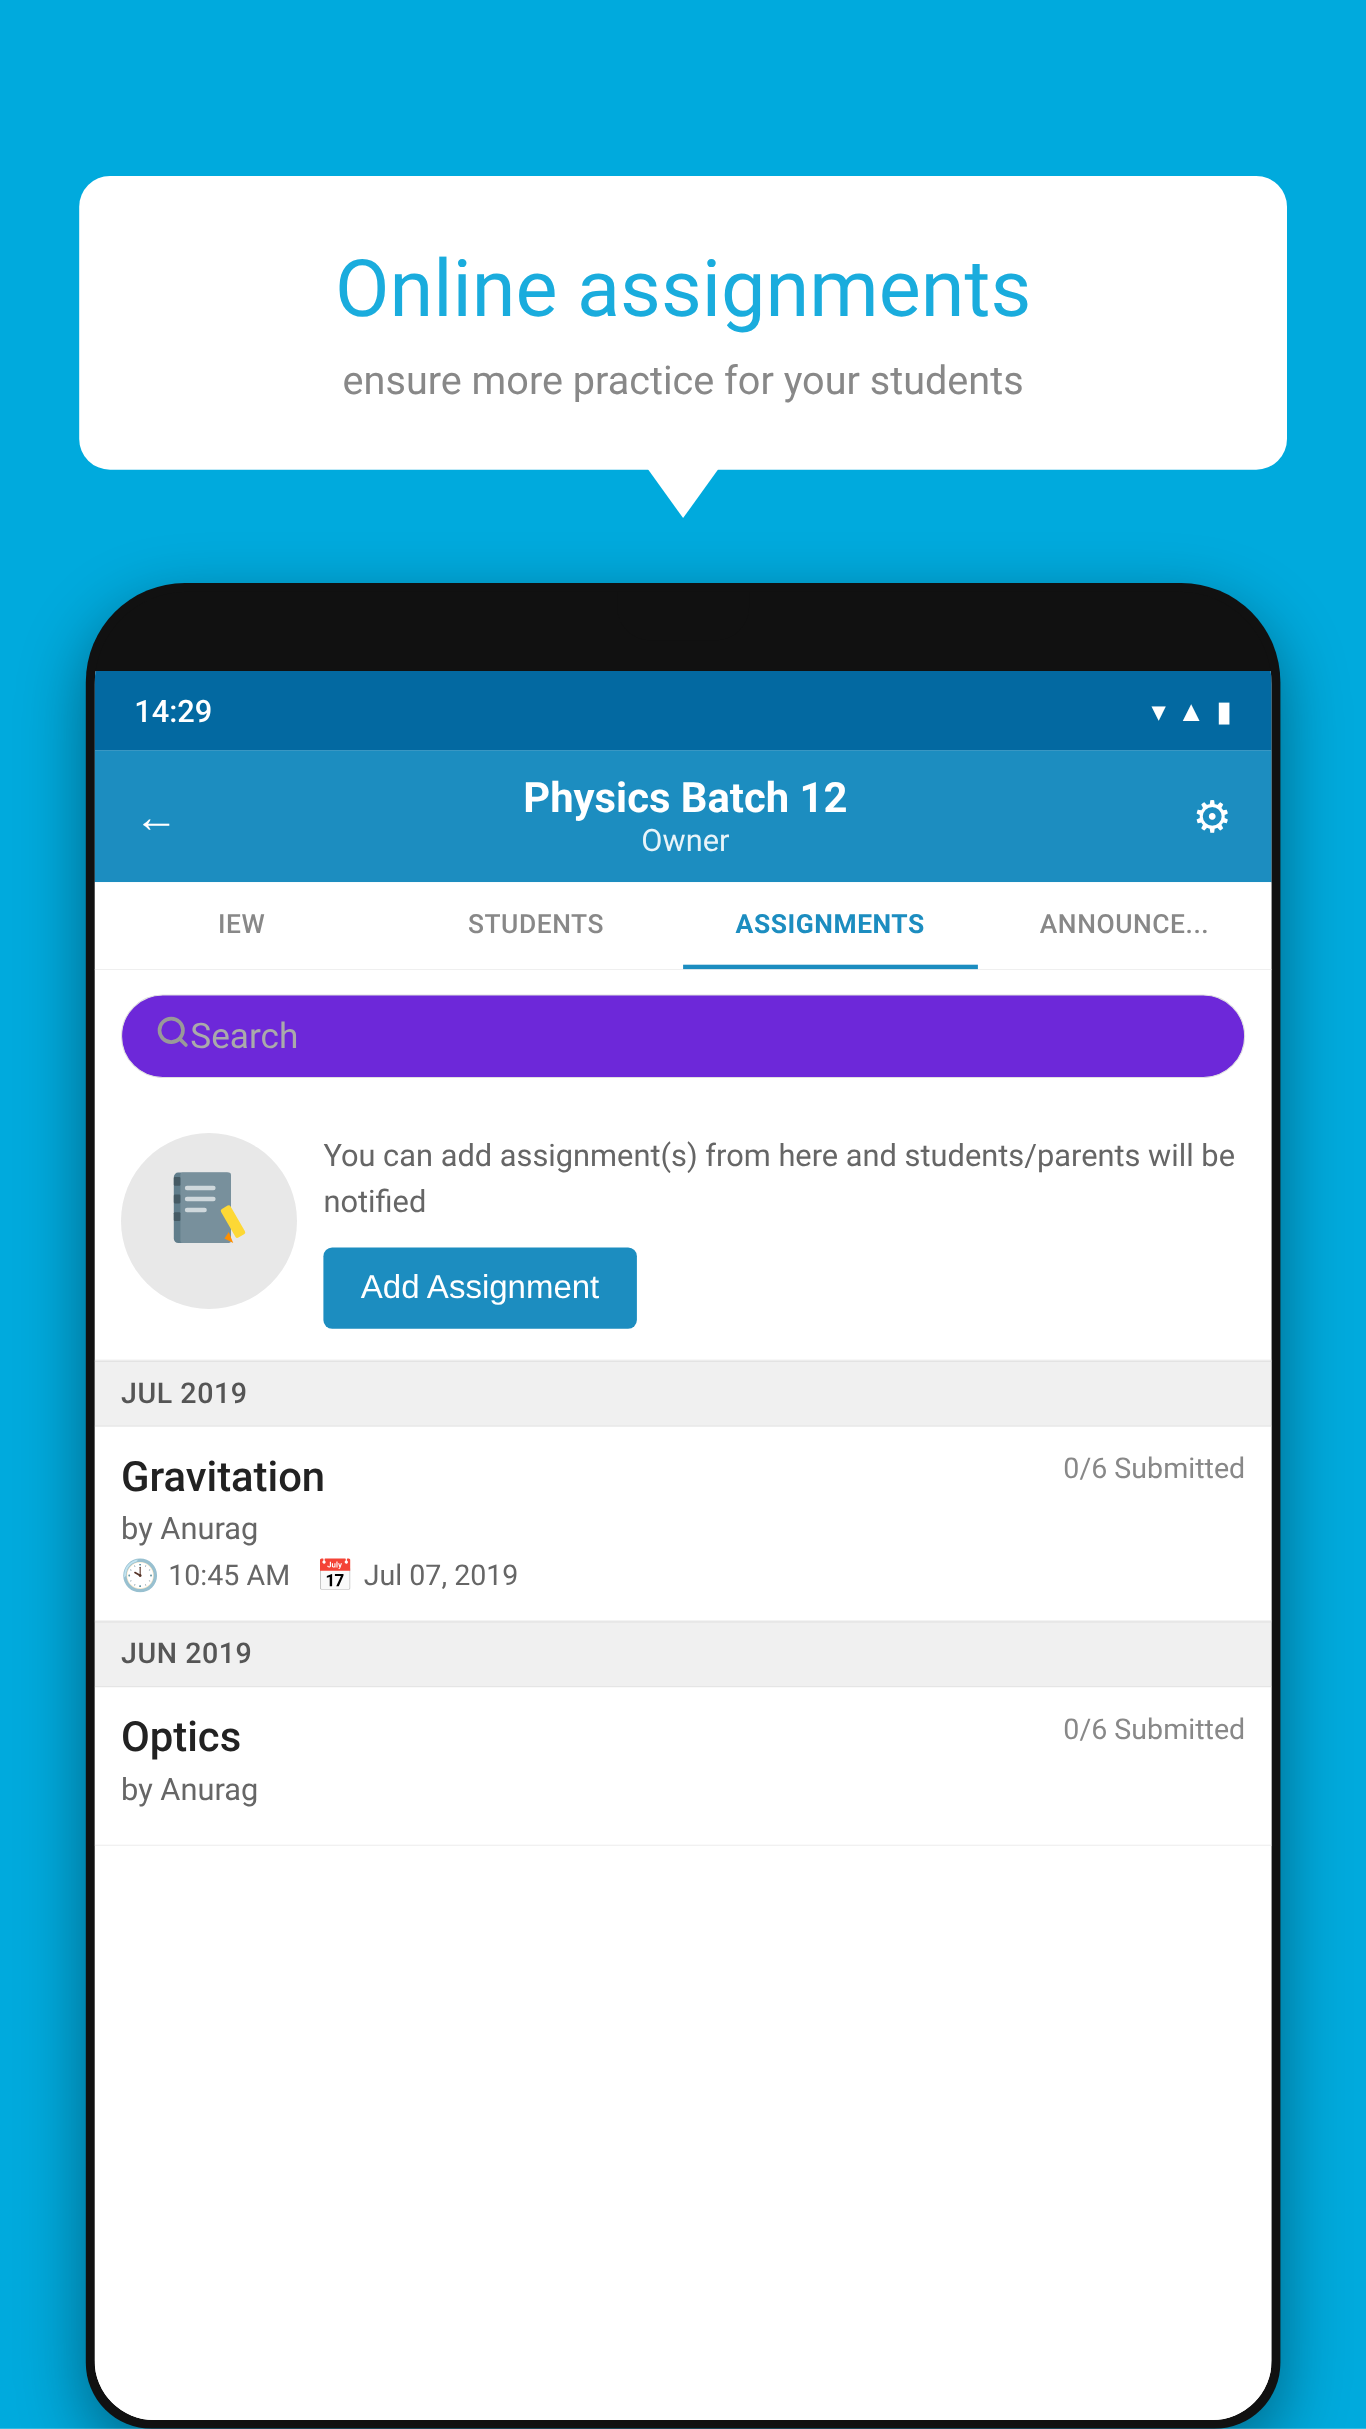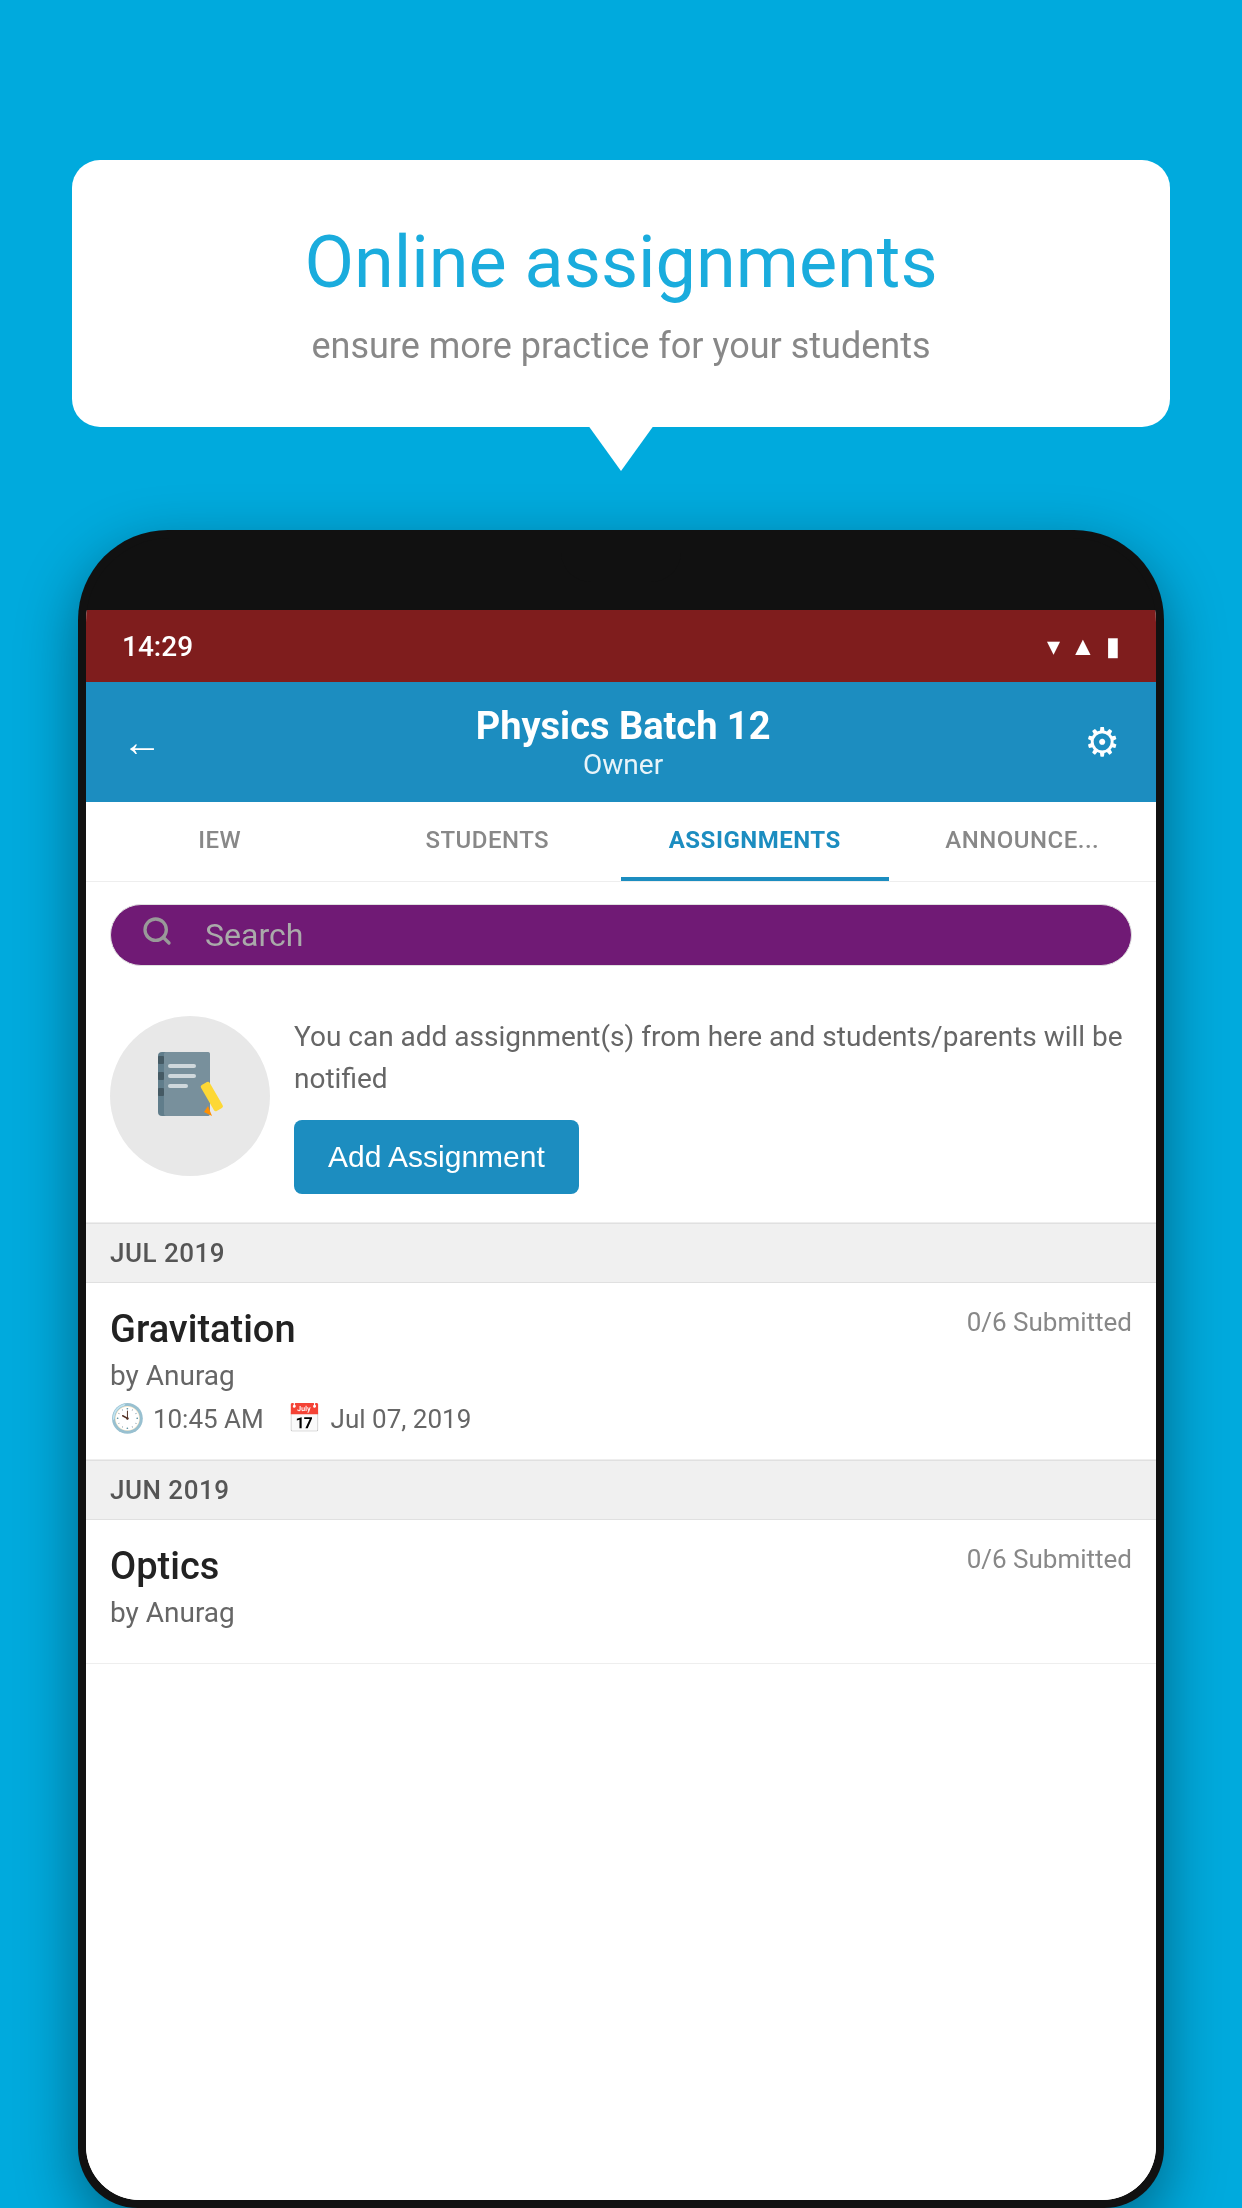--- a/index.html
+++ b/index.html
@@ -78,21 +78,21 @@
       left: 8px;
       right: 8px;
       bottom: 8px;
       background: #111;
       border-radius: 84px 84px 54px 54px;
       overflow: hidden;
     }
 
     
     .status-bar {
-      background: #7f1d1d;
+      background: #0369a1;
       height: 72px;
       display: flex;
       align-items: center;
       justify-content: space-between;
       padding: 0 36px;
       position: relative;
     }
 
     .notch {
       position: absolute;
@@ -202,27 +202,27 @@
     
     .content-area {
       background: white;
       flex: 1;
       overflow-y: auto;
     }
 
     
     .search-bar {
       margin: 22px 24px;
-      background: #701a75;
+      background: #6d28d9;
       border-radius: 40px;
-      height: 62px;
+      height: 76px;
       display: flex;
       align-items: center;
       padding: 0 30px;
-      gap: 32px;
+      gap: 0;
       border: 1px solid #e0e0e0;
     }
 
     .search-icon-svg {
       color: #999;
       font-size: 34px;
     }
 
     .search-placeholder {
       color: #aaa;

